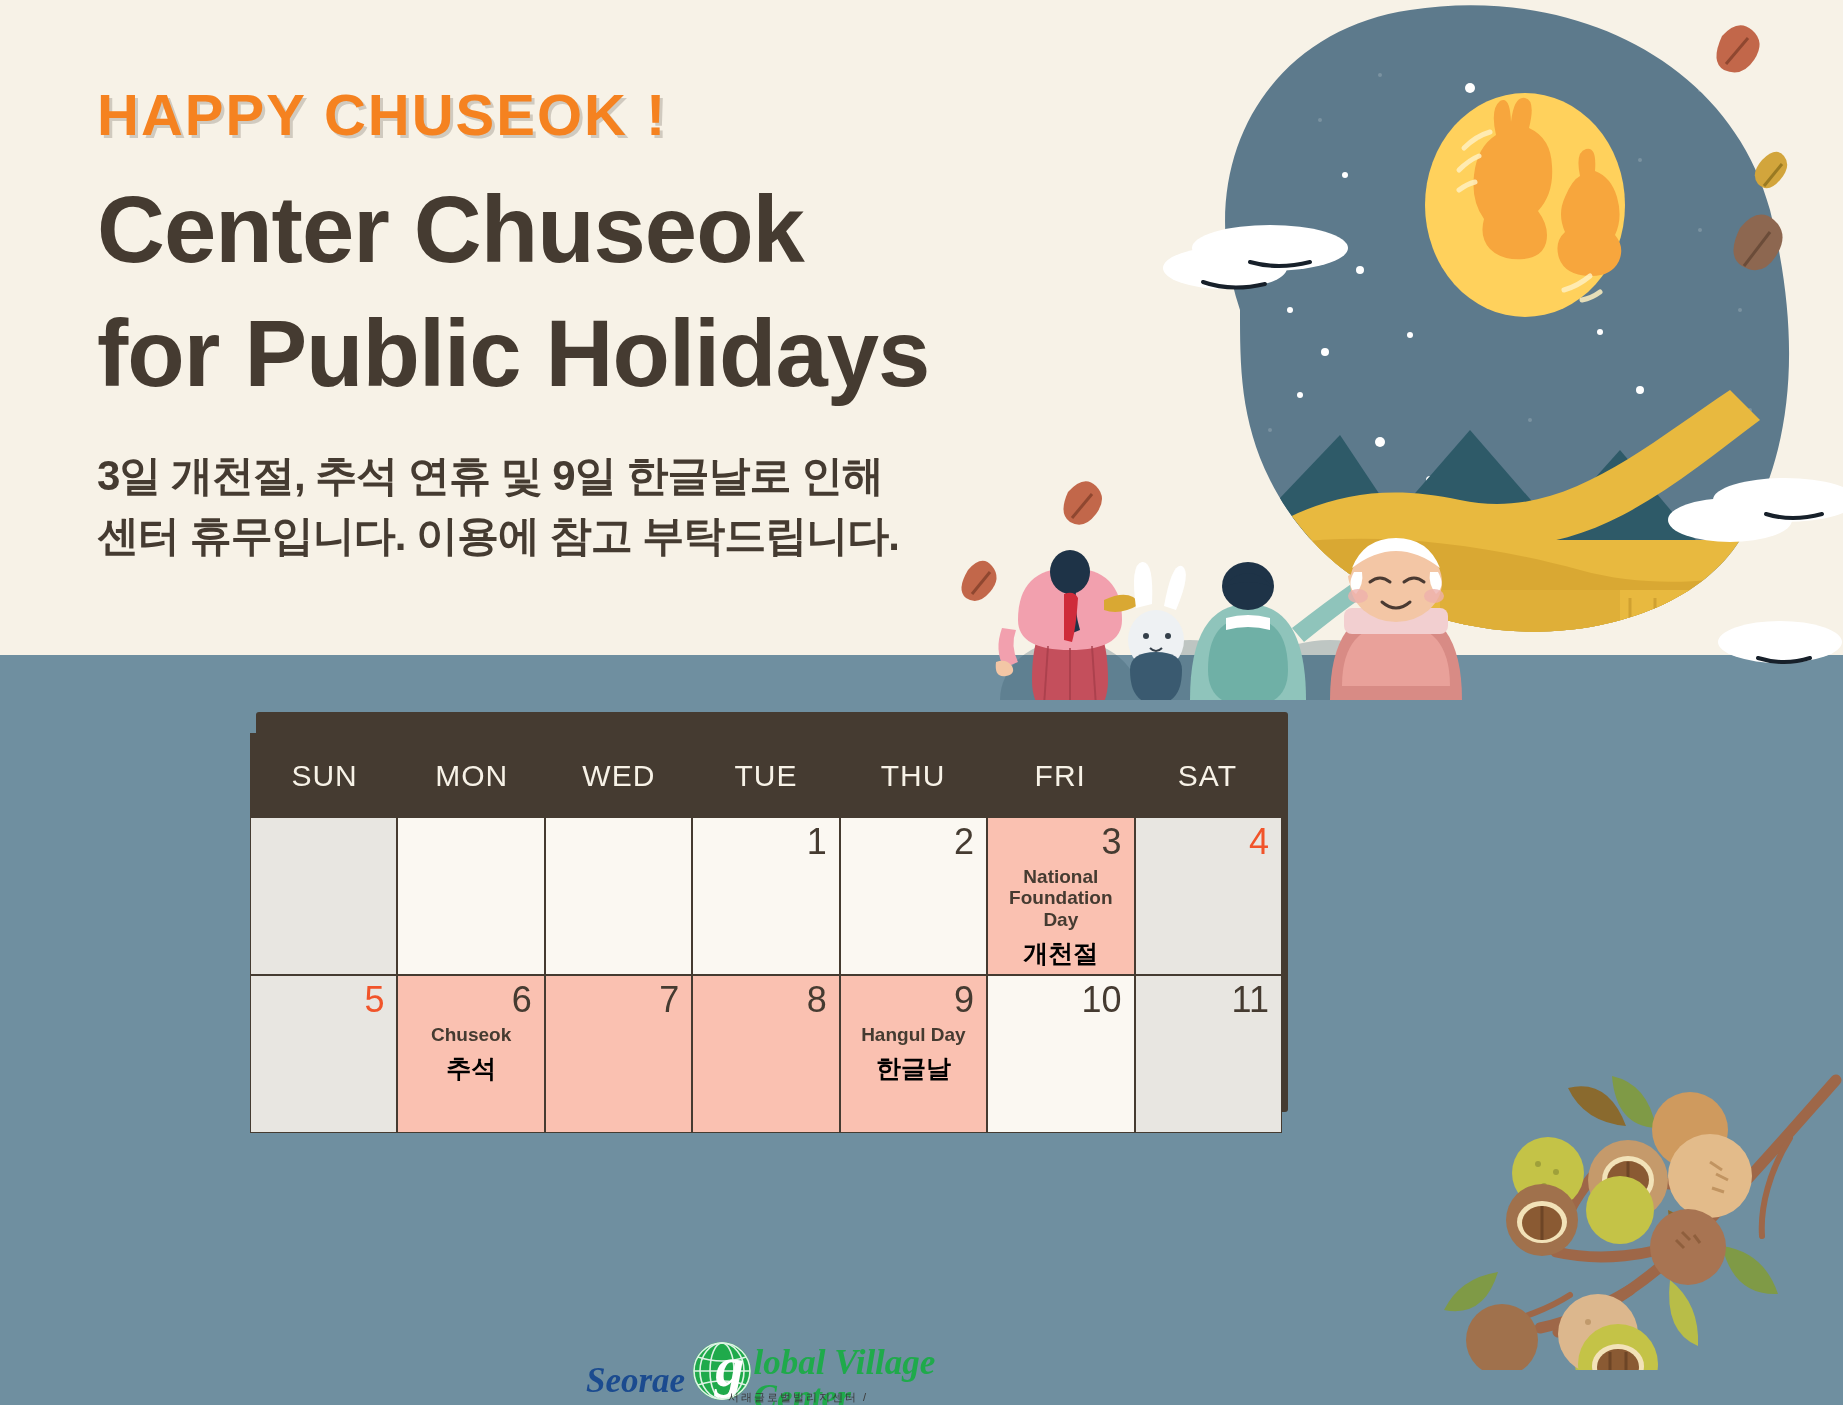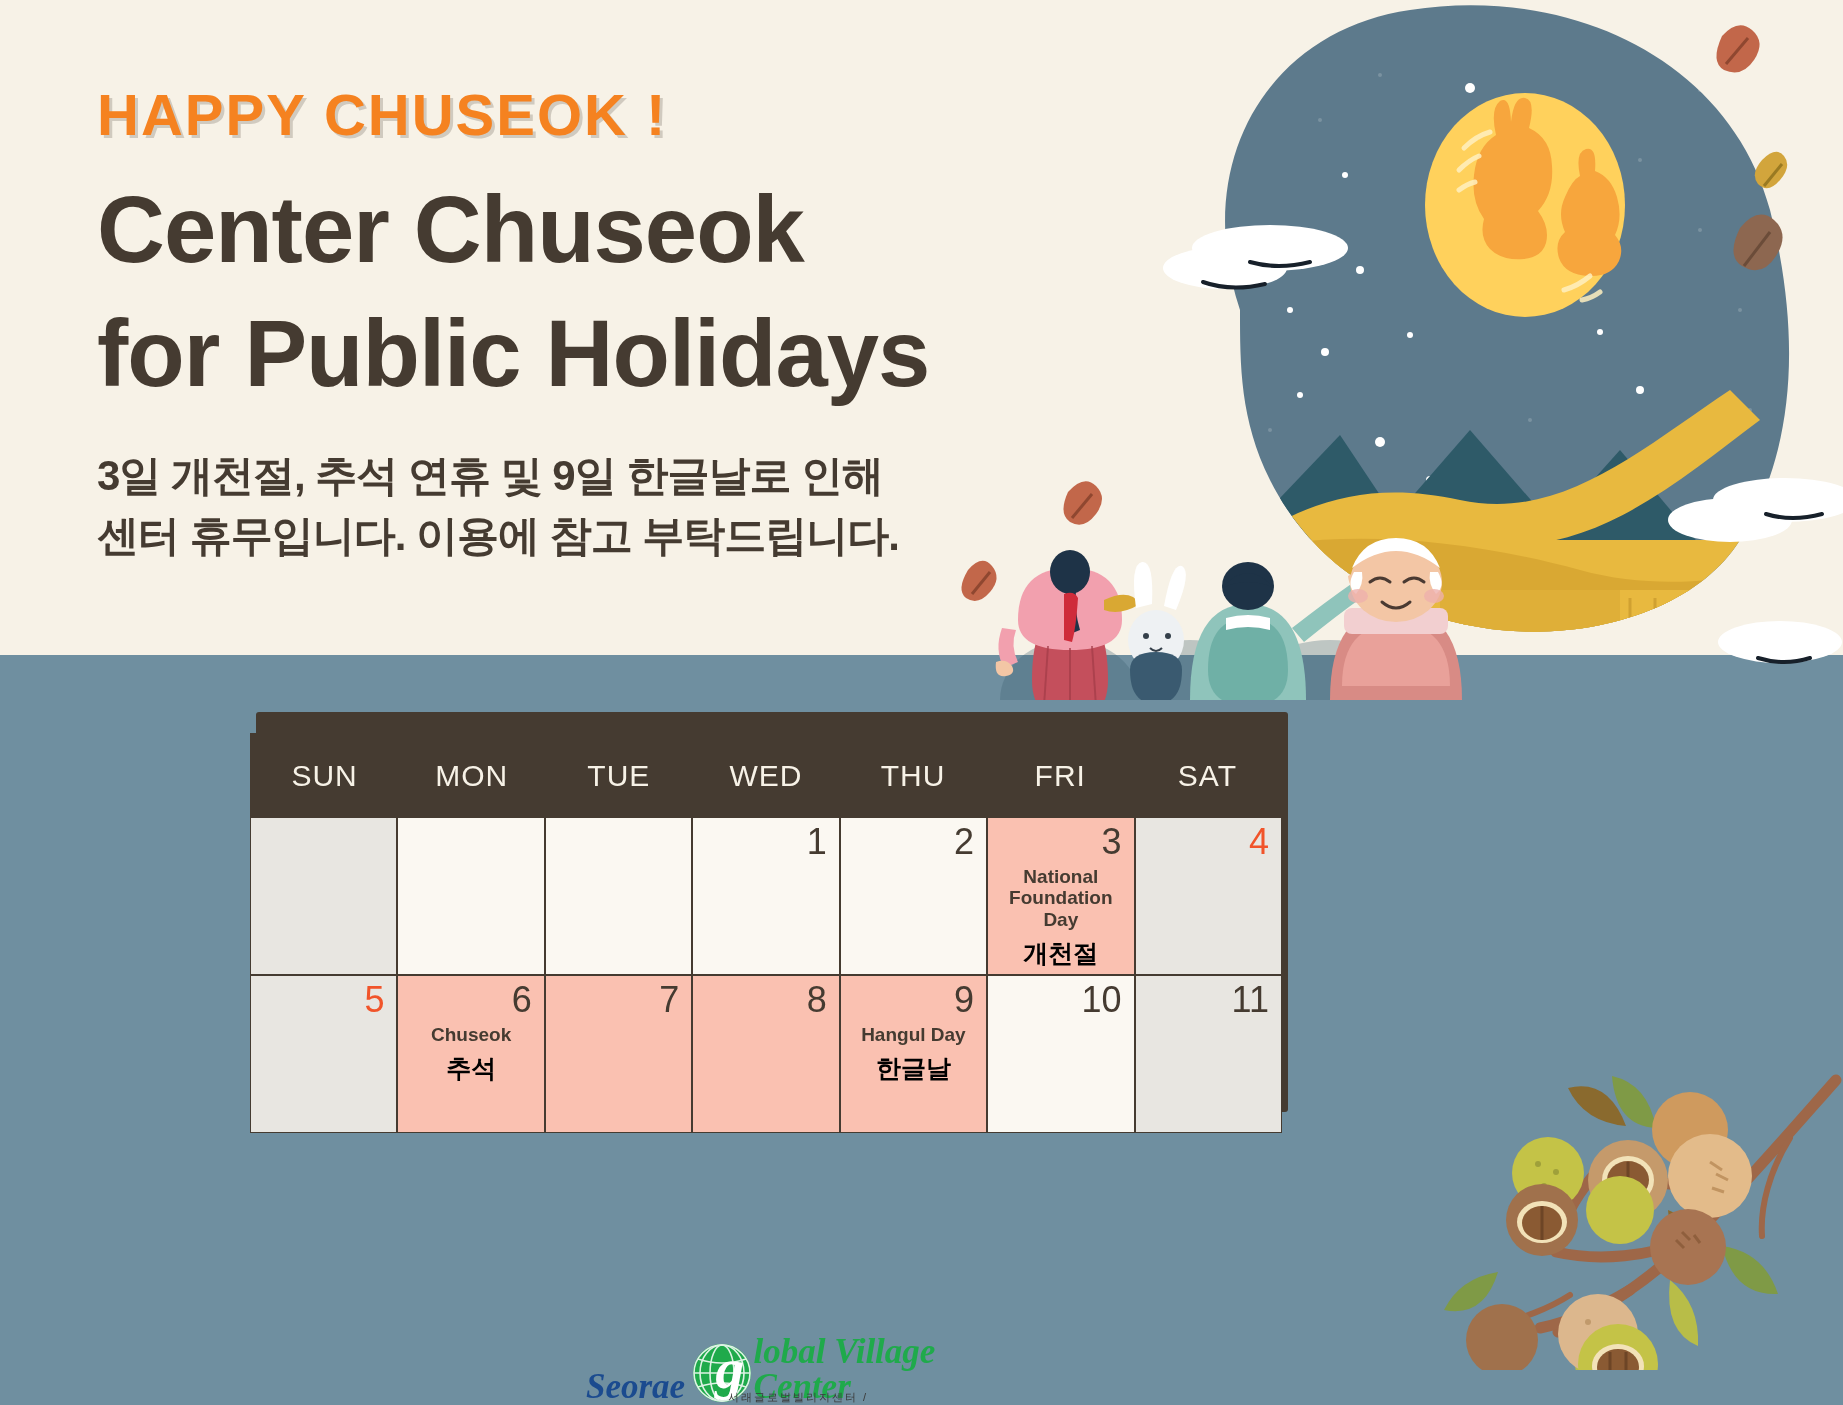--- a/index.html
+++ b/index.html
@@ -148,21 +148,21 @@
     line-height:1.1;
     width:100%;
   }
 
   
   .logo {
     position:absolute;
     left:586px; top:1338px;
     width:420px; height:66px;
     z-index:7;
-    display:flex; align-items:flex-end;
+    display:flex; align-items:center;
   }
   .logo-seorae {
     font-family:"Liberation Serif", serif;
     font-style:italic; font-weight:bold;
     font-size:35px; color:#1b4b8f;
     line-height:1; margin-top:18px;
   }
   .logo-globe { position:relative; width:62px; height:62px; margin-left:8px; }
   .logo-globe-circle {
     position:absolute; left:0; top:2px; width:58px; height:58px;
@@ -503,22 +503,22 @@
         <line x1="356" y1="312" x2="356" y2="342"></line>
       </g>
     </g>
   </svg>
 
   <div class="calendar-shadow"></div>
   <div class="calendar">
     <div class="cal-head">
       <div class="hcell">SUN</div>
       <div class="hcell">MON</div>
+      <div class="hcell">WED</div>
       <div class="hcell">TUE</div>
-      <div class="hcell">WED</div>
       <div class="hcell">THU</div>
       <div class="hcell">FRI</div>
       <div class="hcell">SAT</div>
     </div>
     <div class="cal-body" id="calendar-body">
         <div class="cal-row">
           <div class="cal-cell weekend-bg">
             <div class="daynum empty"></div>
           </div>
           <div class="cal-cell">

